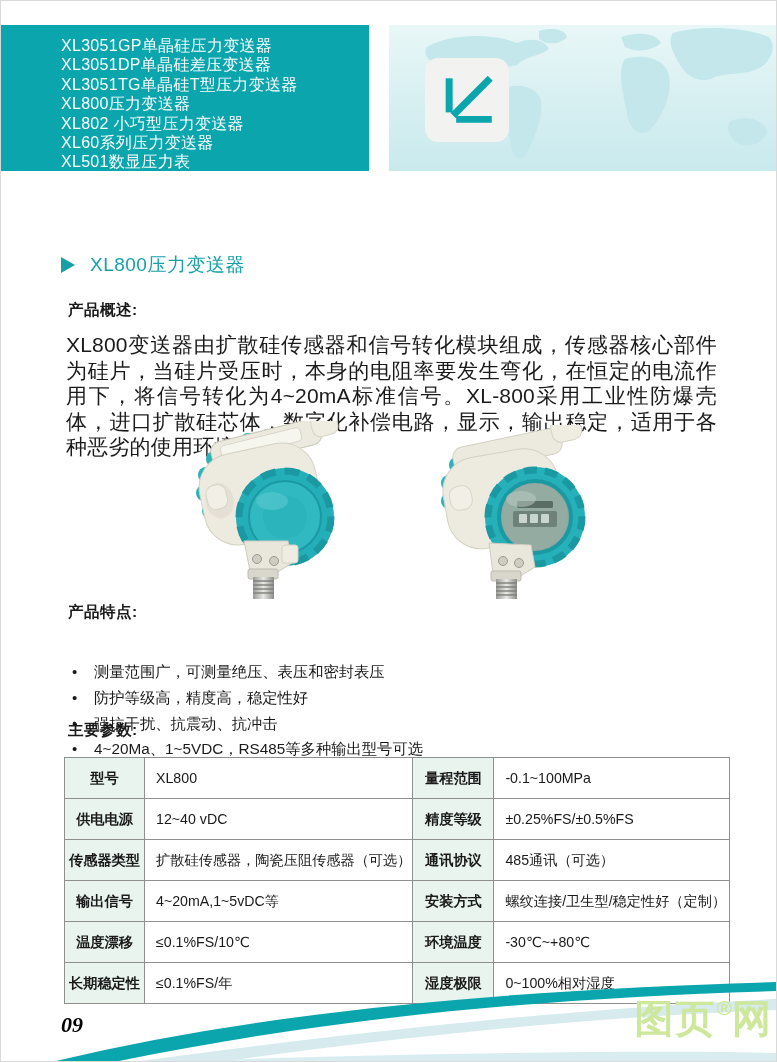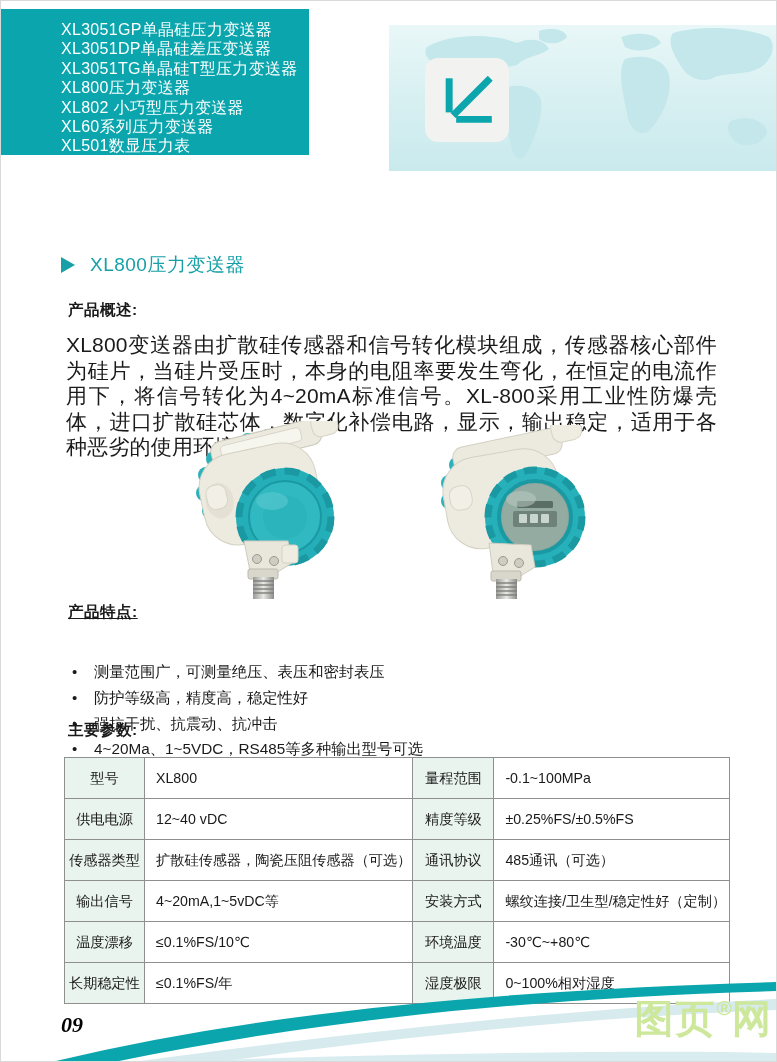--- a/index.html
+++ b/index.html
@@ -2,21 +2,21 @@
 <html><head>
 <meta charset="utf-8">
 <style>
   html,body{margin:0;padding:0;background:#ffffff;}
   #page{
     position:relative;width:777px;height:1062px;margin:0 auto;
     background:#ffffff;border:1px solid #d9d9d9;box-sizing:border-box;
     overflow:hidden;font-family:"Liberation Sans","DejaVu Sans",sans-serif;color:#1a1a1a;
   }
   
-  .header-teal{position:absolute;left:0;top:8px;width:308px;height:146px;background:#0ba6ad;}
+  .header-teal{position:absolute;left:0;top:24px;width:368px;height:146px;background:#0ba6ad;}
   .menu{padding:11px 0 0 60px;}
   .menu-item{color:#ffffff;font-size:16px;line-height:19.4px;letter-spacing:.3px;white-space:nowrap;}
   .header-map{position:absolute;left:388px;top:24px;width:387px;height:146px;
     background:linear-gradient(180deg,#e9f7f8 0%,#d6eff1 55%,#c9eaed 100%);overflow:hidden;}
   .map-svg{position:absolute;left:0;top:0;}
   .logo-box{position:absolute;left:36px;top:33px;width:84px;height:84px;background:#f2f2f0;
     border-radius:13px;display:flex;align-items:center;justify-content:center;}
   
   .title-row{position:absolute;left:60px;top:251px;display:flex;align-items:center;}
   .tri{width:0;height:0;border-left:14px solid #17a0a8;border-top:8px solid transparent;border-bottom:8px solid transparent;}
@@ -24,31 +24,31 @@
   
   .sec-heading{position:absolute;font-weight:bold;font-size:15.5px;letter-spacing:.5px;}
   .h-overview{left:67px;top:299px;}
   .overview-body{position:absolute;left:65px;top:331px;width:651px;font-size:21px;line-height:25.6px;
     text-align:justify;letter-spacing:.2px;}
   
   .photo{position:absolute;}
   .photo-left{left:183px;top:420px;}
   .photo-right{left:430px;top:424px;}
   
-  .h-features{left:67px;top:601px;text-decoration:underline;}
+  .h-features{left:67px;top:601px;}
   .features-list{position:absolute;left:71px;top:630px;font-size:15.3px;line-height:25.8px;margin-top:28px;}
   .feature-item{display:flex;}
   .feature-item .dot{width:22px;flex:0 0 22px;}
   .feature-item .dot::before{content:"•";font-size:15px;}
   
   .h-params{left:67px;top:719px;}
   table.params{position:absolute;left:63px;top:756px;border-collapse:collapse;table-layout:fixed;}
   table.params td{border:1px solid #8f8f8f;height:38px;font-size:14.2px;vertical-align:middle;
     overflow:hidden;white-space:nowrap;}
-  td.lbl{background:#e9f4ef;text-align:center;letter-spacing:0;}
+  td.lbl{background:#e9f4ef;text-align:center;letter-spacing:0;font-weight:bold;}
   td.val{padding-left:11px;letter-spacing:0;}
   col.c1{width:80px;}col.c2{width:252px;}col.c3{width:81px;}col.c4{width:236px;}
   
   .swoosh{position:absolute;left:0;bottom:0;}
   .page-num{position:absolute;left:60px;top:1011px;font-family:"Liberation Serif","DejaVu Serif",serif;
     font-style:italic;font-weight:bold;font-size:22px;color:#000000;}
   .watermark{position:absolute;right:3px;top:998px;color:#cde79b;font-weight:bold;font-size:39px;
     line-height:1;letter-spacing:2px;white-space:nowrap;}
   .watermark .reg{font-size:21px;position:relative;top:-17px;letter-spacing:0;}
 </style>

